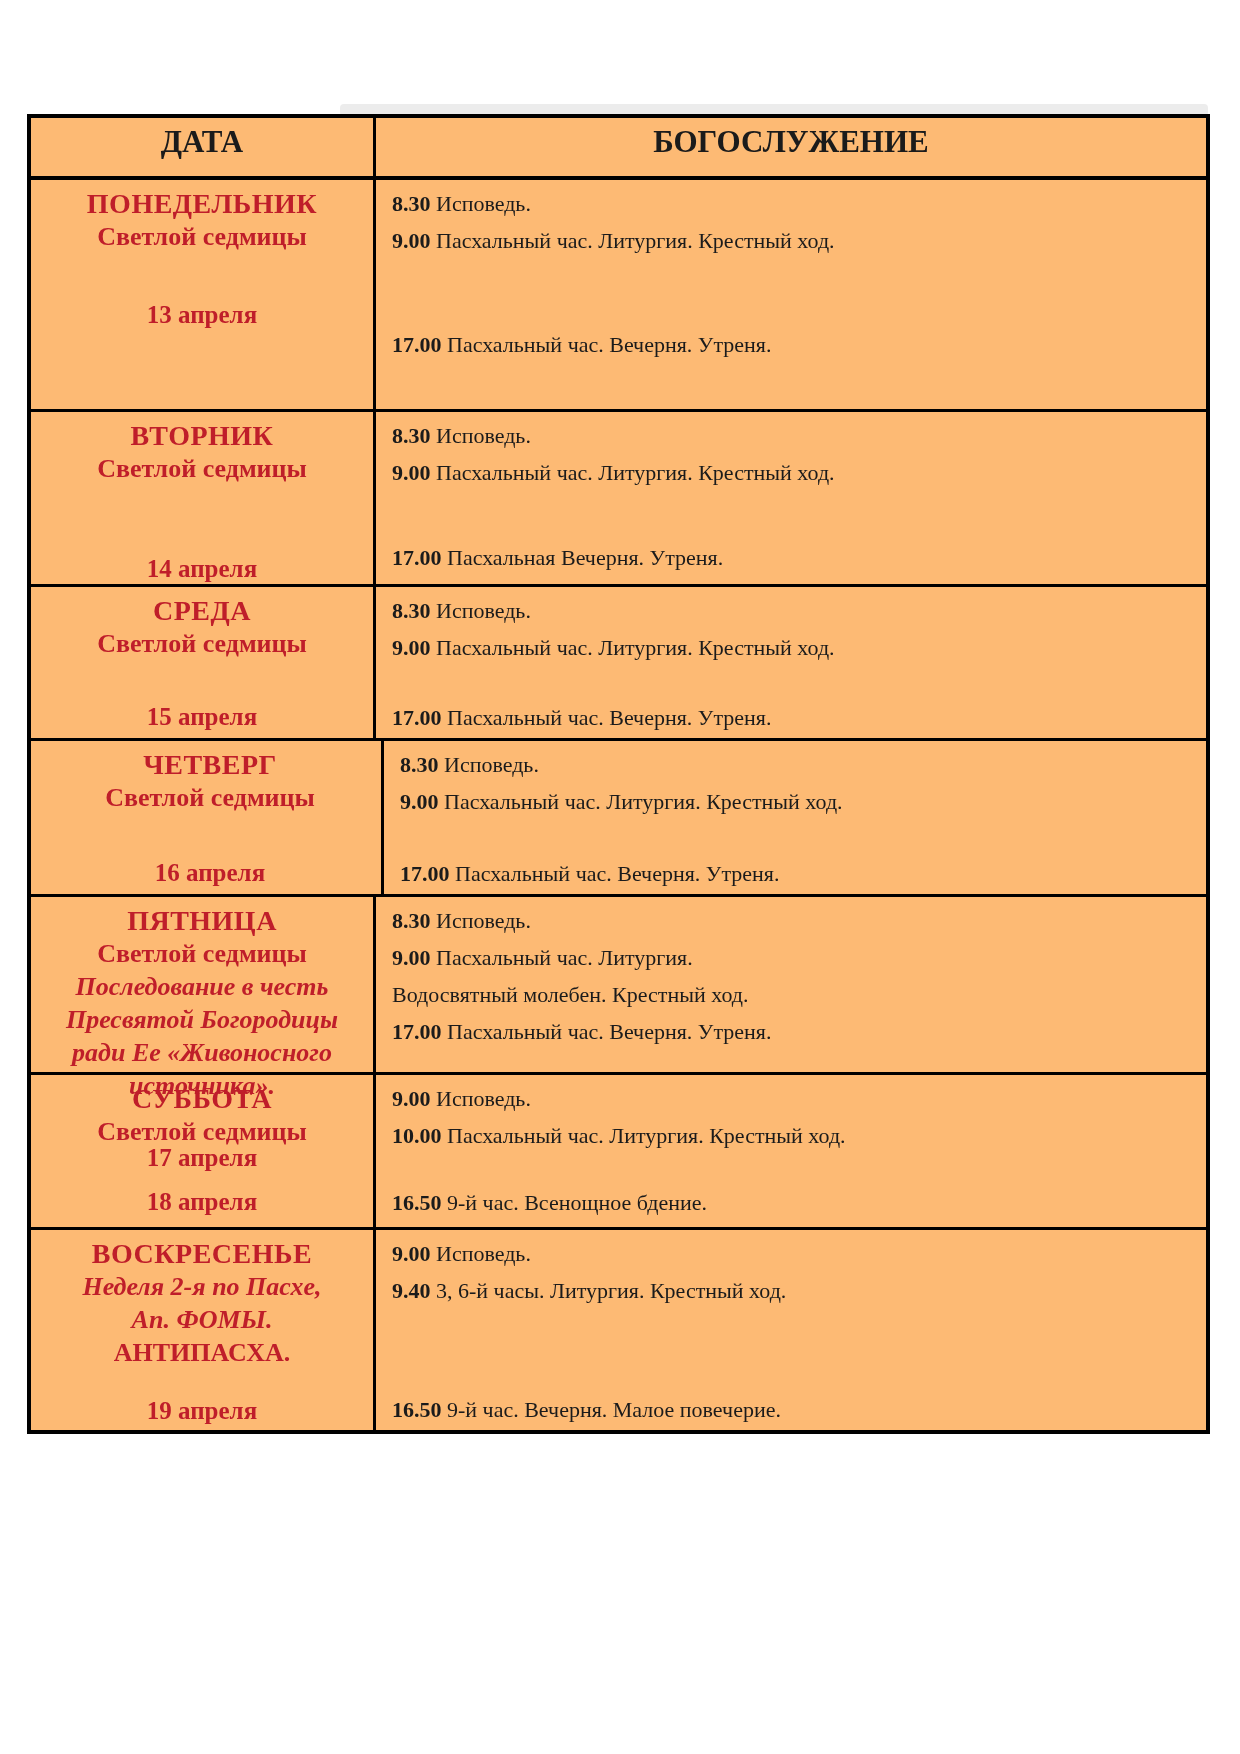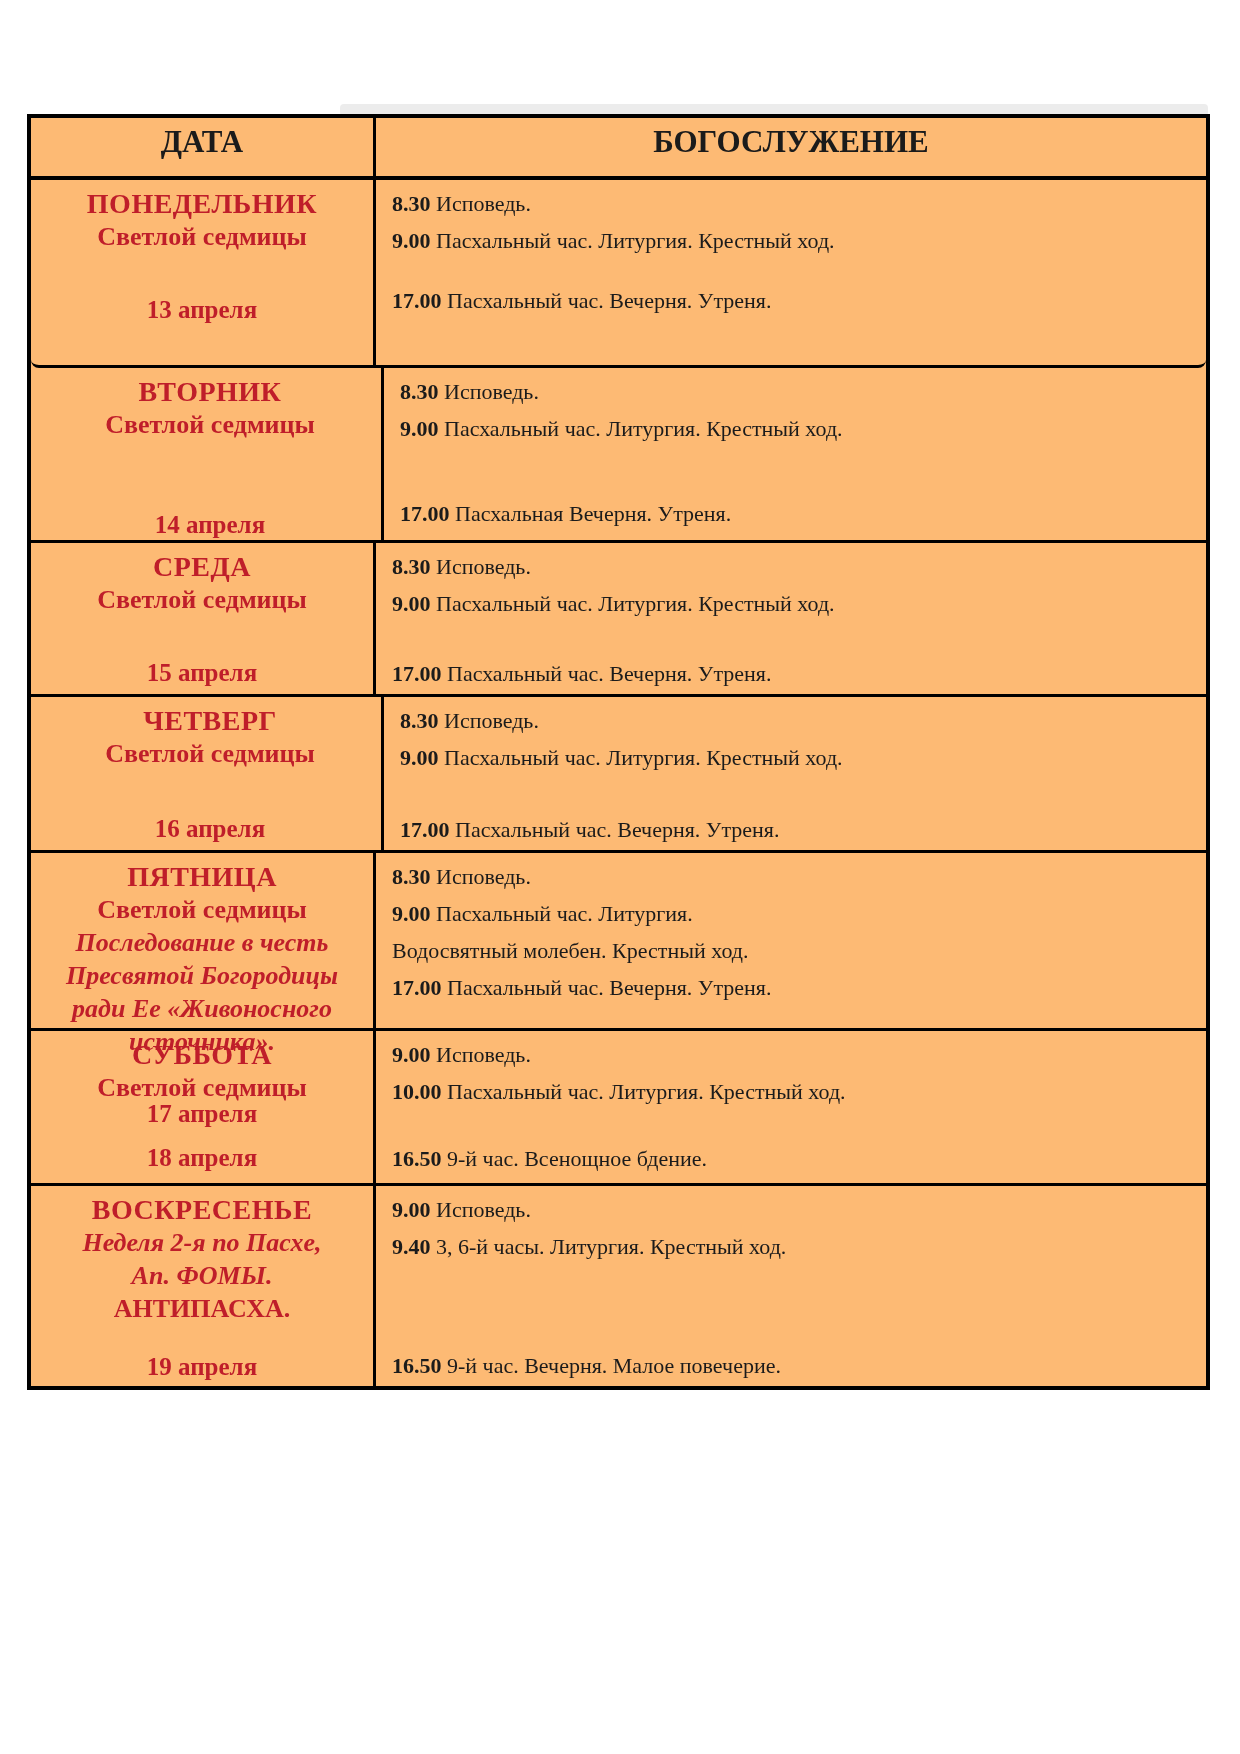--- a/index.html
+++ b/index.html
@@ -95,28 +95,28 @@
     display: flex;
     flex-direction: column;
     justify-content: space-between;
     padding: 5px 10px 0 16px;
     font-size: 22px;
   }
   .svc-line { line-height: 37px; }
   .svc-time { font-weight: bold; }
 
   
-  .r0 { height: 188px; border-radius: 8px; }
-  .r1 { height: 175px; padding-left: 8px; }
+  .r0 { height: 232px; }
+  .r1 { height: 175px; }
   .r2 { height: 154px; }
   .r3 { height: 156px; padding-left: 8px; }
   .r4 { height: 178px; }
   .r5 { height: 155px; }
   .r6 { height: 200px; }
-  .r0 .day-date { margin-bottom: 40px; }  .r0 .evening { margin-bottom: 46px; }
+  .r0 .day-date { margin-bottom: 79px; }  .r0 .evening { margin-bottom: 46px; }
   .r1 .day-date { }  .r1 .evening { margin-bottom: 8px; }
   .r2 .day-date { margin-bottom: 6px; }   .r2 .evening { margin-bottom: 2px; }
   .r3 .day-date { margin-bottom: 6px; }   .r3 .evening { margin-bottom: 2px; }
   .r4 .day-date { margin-bottom: 2px; margin-top: 40px; }   .r4 .evening { margin-bottom: 30px; }
   .r5 .day-date { margin-bottom: 10px; margin-top: 22px; }  .r5 .evening { margin-bottom: 6px; }
   .r6 .day-date { margin-bottom: 4px; }   .r6 .evening { margin-bottom: 2px; }
 </style>
 </head>
 <body>
 

